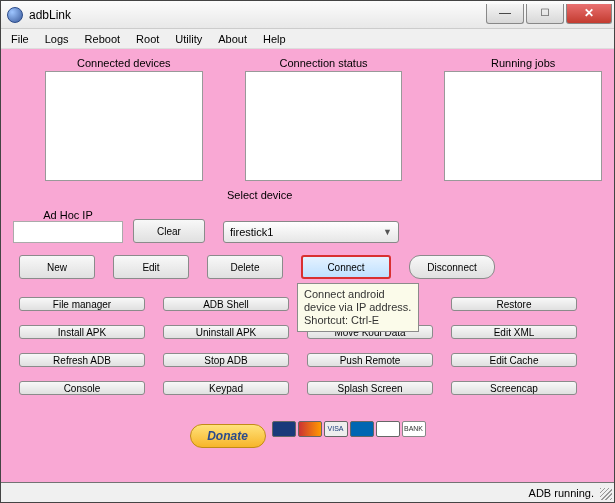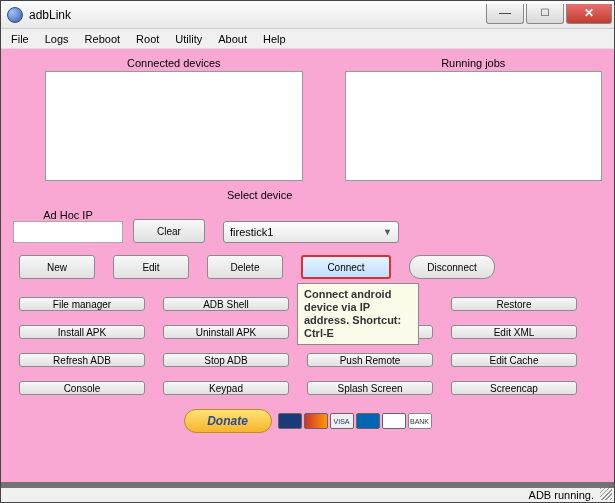--- a/index.html
+++ b/index.html
@@ -66,37 +66,37 @@
 .row3 .btn.wide { width: 86px; border-radius: 11px; }
 .connect-wrap { position: relative; }
 .connect {
   border: 2px solid #d93030 !important;
   background: linear-gradient(#e4f2ff,#bfe0ff) !important;
   width: 90px !important;
 }
 .tooltip {
   position: absolute; top: 28px; left: -4px; width: 122px;
   background: #fbfbea; border: 1px solid #8b8b8b; padding: 4px 6px;
-  font-size: 11px; line-height: 13px; z-index: 10; color: #333; font-weight: bold;
+  font-size: 11px; line-height: 13px; z-index: 10; color: #333;
 }
 .grid4 { display: grid; grid-template-columns: repeat(4, 126px); gap: 14px 18px; padding-left: 6px; }
 .grid4 .btn { width: 126px; height: 14px; }
 .bottom { display: flex; gap: 6px; justify-content: center; margin-top: 14px; align-items: center; }
 .donate {
-  width: 88px; height: 24px; border-radius: 12px;
+  width: 76px; height: 24px; border-radius: 12px;
   background: linear-gradient(#ffe27a,#f7b52a); border: 1px solid #c28b17;
   display: flex; align-items: center; justify-content: center;
-  font-weight: bold; color: #2a4b8d; font-size: 12px; font-style: italic;
+  font-weight: bold; color: #2a4b8d; font-size: 12px; font-style: italic; margin-top: 15px;
 }
 .cards { display: flex; gap: 2px; }
 .card { width: 24px; height: 16px; border: 1px solid #666; border-radius: 2px; font-size: 7px; display:flex; align-items:center; justify-content:center; color:#fff; }
 .c1{background:#1a3a7a}.c2{background: linear-gradient(90deg,#c33,#f90)}.c3{background:#eee;color:#1a3a7a}.c4{background:#0066b2}.c5{background:#fff;color:#e11}.c6{background:#fff;color:#333;border:1px solid #888}
 .statusbar {
   position: absolute; bottom: 0; left: 0; right: 0; height: 20px;
-  border-top: 6px solid #737373; background: #f0f0f0;
+  border-top: 1px solid #737373; background: #f0f0f0;
   display: flex; align-items: center; justify-content: flex-end; padding-right: 20px;
 }
 .resize-grip {
   position: absolute; right: 2px; bottom: 2px; width: 12px; height: 12px;
   background: repeating-linear-gradient(135deg,#999 0 1px, transparent 1px 3px);
 }
 </style>
 </head>
 <body>
 
@@ -122,20 +122,24 @@
     <span>Utility</span>
     <span>About</span>
     <span>Help</span>
   </div>
 
   <div class="content">
 
     <div class="columns">
       <div class="col">
         <div class="col-label">Connected devices</div>
+        <div class="listbox"></div>
+      </div>
+      <div class="col">
+        <div class="col-label">Connection status</div>
         <div class="listbox"></div>
       </div>
       <div class="col">
         <div class="col-label">Running jobs</div>
         <div class="listbox"></div>
       </div>
     </div>
 
     <div class="row2">
       <div class="adhoc">

